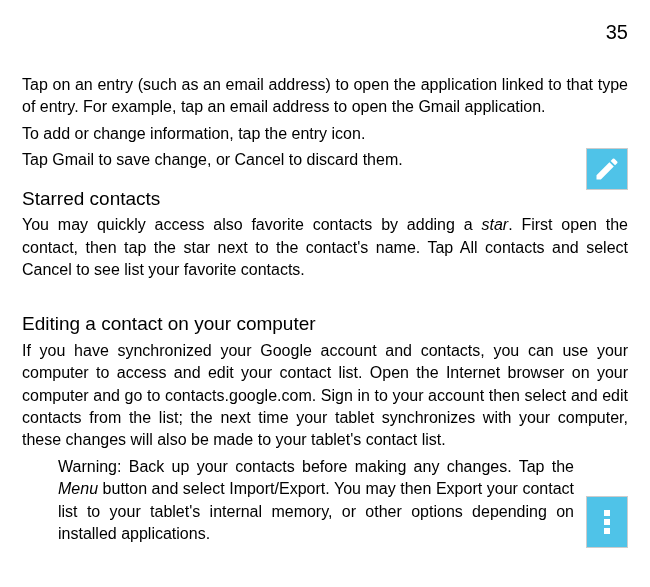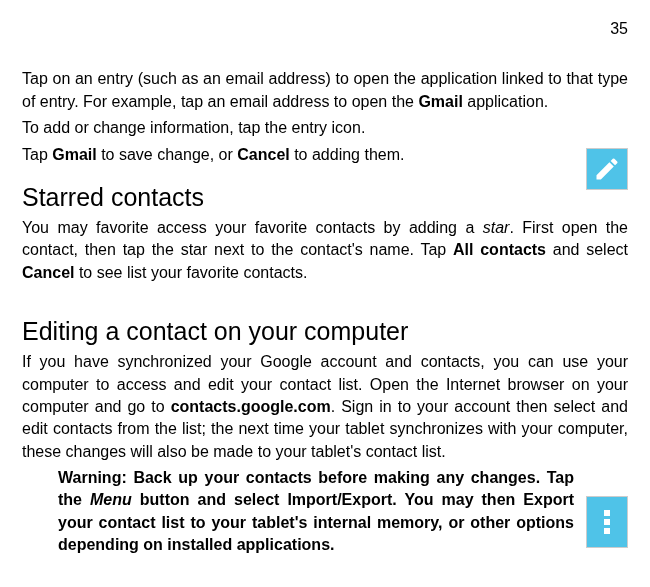--- a/index.html
+++ b/index.html
@@ -13,38 +13,38 @@
       background: white;
       font-family: Arial, Helvetica, sans-serif;
       font-size: 16px;
       line-height: 1.4;
       color: #000;
       padding: 18px 22px 22px 22px;
       position: relative;
     }
     .page-number {
       text-align: right;
-      font-size: 16px;
+      font-size: 20px;
       margin-bottom: 28px;
     }
     .para {
       text-align: justify;
       margin-bottom: 4px;
     }
     .para-line {
       margin-bottom: 4px;
     }
     .bold {
-      font-weight: bold;
+      font-weight: normal;
     }
     .italic {
       font-style: italic;
     }
     .heading {
-      font-size: 25px;
+      font-size: 19px;
       font-weight: normal;
       margin-top: 14px;
       margin-bottom: 2px;
     }
     .icon-edit {
       width: 42px;
       height: 42px;
       background: #4fc3e8;
       position: absolute;
       right: 22px;
@@ -68,21 +68,21 @@
     }
     .pencil-svg {
       width: 28px;
       height: 28px;
     }
     .dots-svg {
       width: 14px;
       height: 30px;
     }
     .warning-block {
-      font-weight: bold;
+      font-weight: normal;
       text-align: justify;
       margin-left: 36px;
       margin-right: 54px;
       margin-top: 4px;
     }
     .with-right-icon {
       padding-right: 54px;
     }
     .spacer {
       height: 12px;
@@ -93,33 +93,33 @@
 
 <div class="page-number">35</div>
 
 <div class="para">
   <span>Tap on an entry (such as an email address) to open the application linked to that type of entry. For example, tap an email address to open the </span><span class="bold">Gmail</span><span> application.</span>
 </div>
 
 <div class="para-line with-right-icon">To add or change information, tap the entry icon.</div>
 
 <div class="para-line with-right-icon">
-  <span>Tap </span><span class="bold">Gmail</span><span> to save change, or </span><span class="bold">Cancel</span><span> to adding them.</span>
+  <span>Tap </span><span class="bold">Gmail</span><span> to save change, or </span><span class="bold">Cancel</span><span> to discard them.</span>
 </div>
 
 <div class="icon-edit">
   <svg class="pencil-svg" viewBox="0 0 24 24">
     <path d="M3 17.25V21h3.75L17.81 9.94l-3.75-3.75L3 17.25zM20.71 7.04a1 1 0 0 0 0-1.41l-2.34-2.34a1 1 0 0 0-1.41 0l-1.83 1.83 3.75 3.75 1.83-1.83z" fill="white"></path>
   </svg>
 </div>
 
 <div class="heading">Starred contacts</div>
 
 <div class="para">
-  <span>You may favorite access your favorite contacts by adding a </span><span class="italic">star</span><span>. First open the contact, then tap the star next to the contact's name. Tap </span><span class="bold">All contacts</span><span>  and select </span><span class="bold">Cancel</span><span> to see list your favorite contacts.</span>
+  <span>You may quickly access also favorite contacts by adding a </span><span class="italic">star</span><span>. First open the contact, then tap the star next to the contact's name. Tap </span><span class="bold">All contacts</span><span>  and select </span><span class="bold">Cancel</span><span> to see list your favorite contacts.</span>
 </div>
 
 <div class="spacer"></div>
 
 <div class="heading">Editing a contact on your computer</div>
 
 <div class="para">
   <span>If you have synchronized your Google account and contacts, you can use your computer to access and edit your contact list. Open the Internet browser on your computer and go to </span><span class="bold">contacts.google.com</span><span>. Sign in to your account then select and edit contacts from the list; the next time your tablet synchronizes with your computer, these changes will also be made to your tablet's contact list.</span>
 </div>
 

